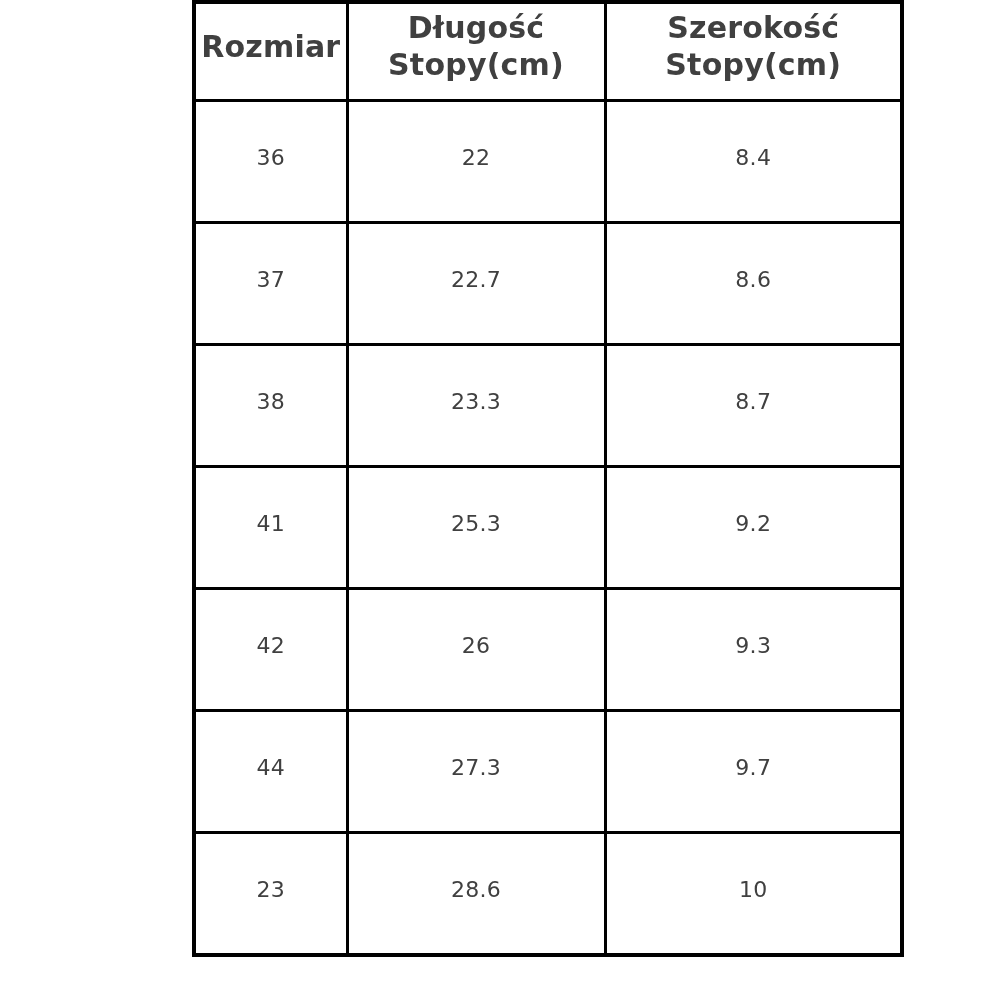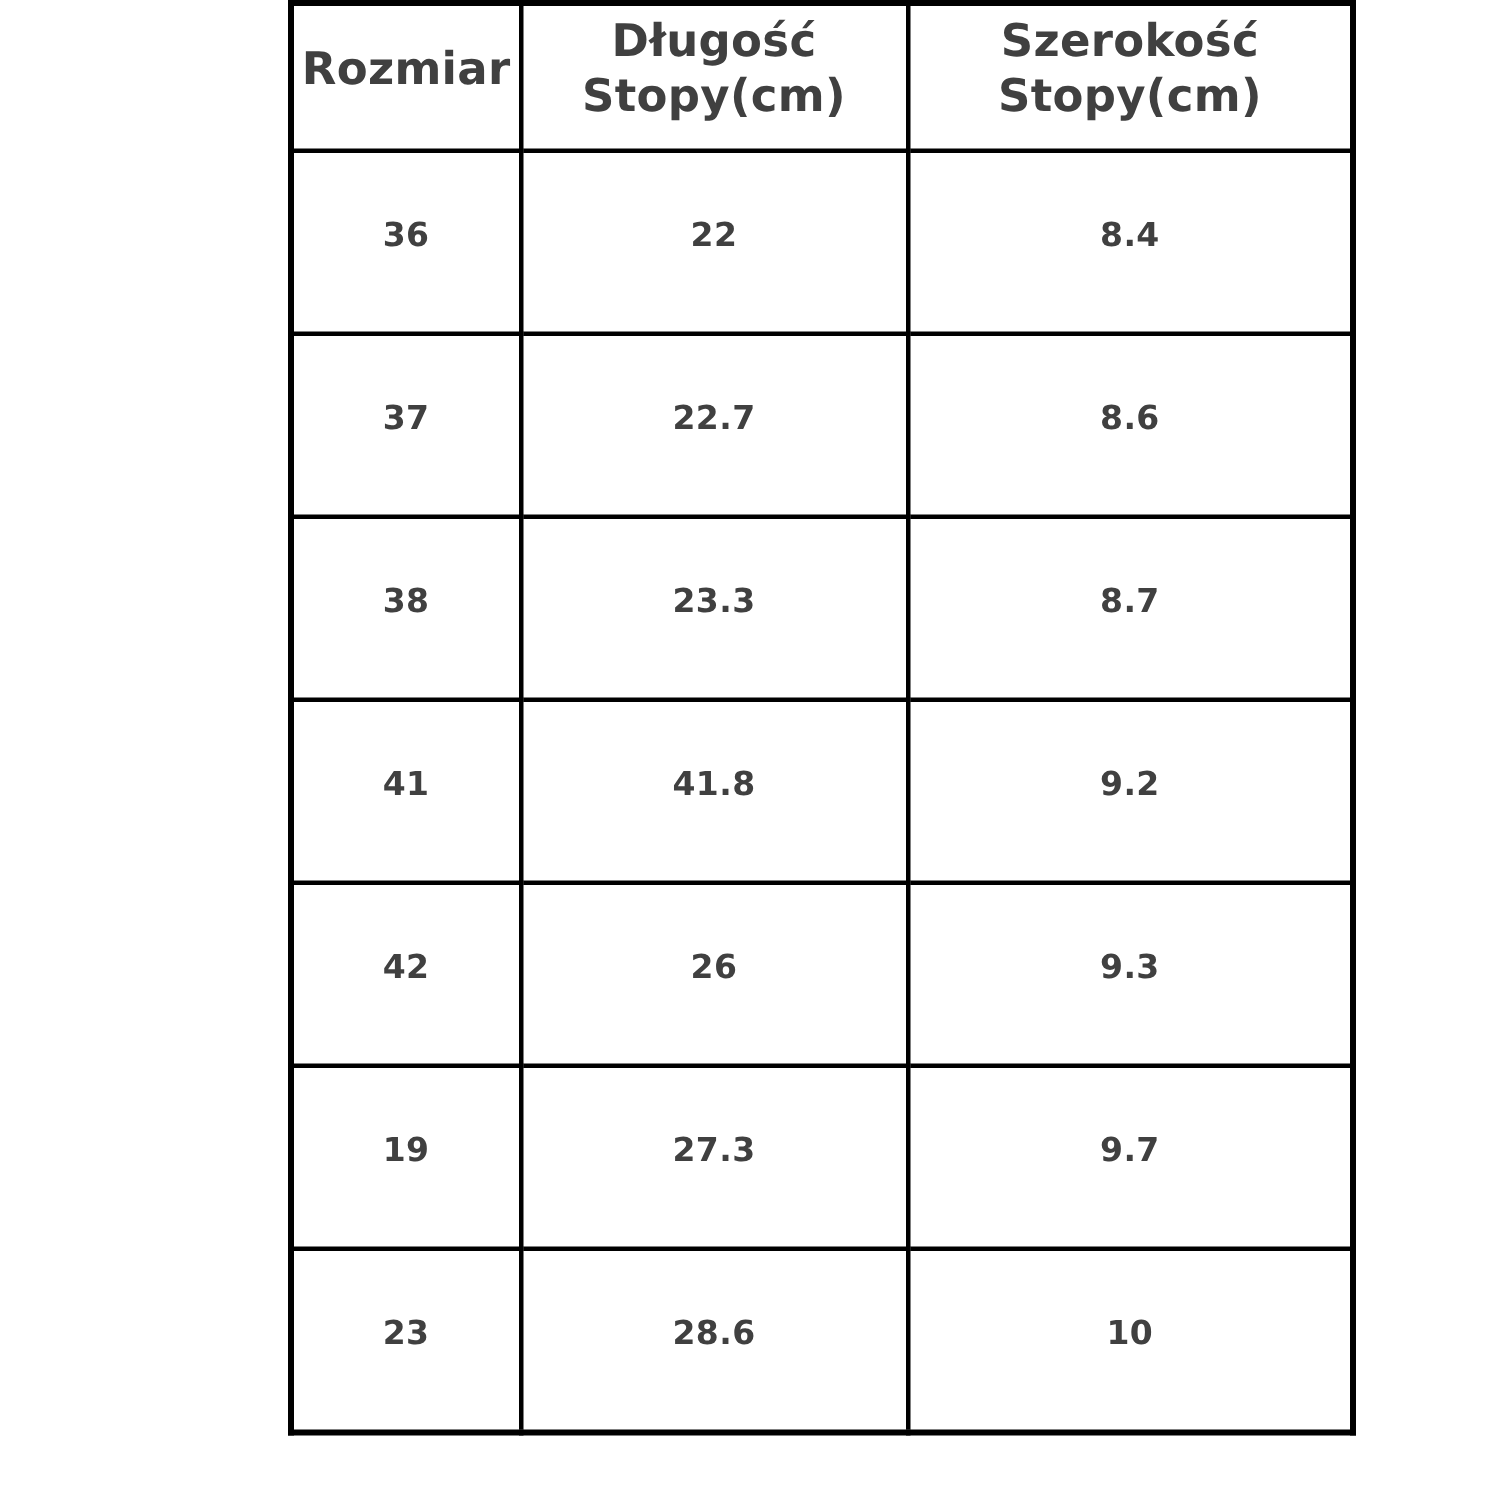--- a/index.html
+++ b/index.html
@@ -41,21 +41,21 @@
   tbody tr { height: 78px; }
   th {
     font-size: 30px;
     font-weight: bold;
     line-height: 1.25;
     padding: 0 4px 10px 4px;
     letter-spacing: 0.2px;
   }
   td {
     font-size: 22px;
-    font-weight: bold;
+    font-weight: normal;
     padding: 0 0 8px 0;
     letter-spacing: 0.3px;
   }
   col.c1 { width: 153px; }
   col.c2 { width: 258px; }
   col.c3 { width: 297px; }
 </style>
 </head>
 <body>
 
@@ -84,30 +84,30 @@
           <td>22.7</td>
           <td>8.6</td>
         </tr>
         <tr>
           <td>38</td>
           <td>23.3</td>
           <td>8.7</td>
         </tr>
         <tr>
           <td>41</td>
-          <td>41.8</td>
+          <td>25.3</td>
           <td>9.2</td>
         </tr>
         <tr>
           <td>42</td>
           <td>26</td>
           <td>9.3</td>
         </tr>
         <tr>
-          <td>19</td>
+          <td>44</td>
           <td>27.3</td>
           <td>9.7</td>
         </tr>
         <tr>
           <td>23</td>
           <td>28.6</td>
           <td>10</td>
         </tr>
       </tbody>
   </table>

